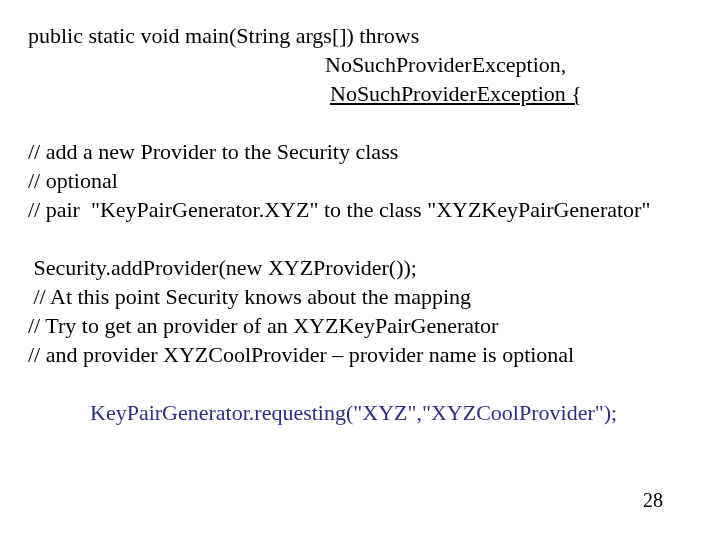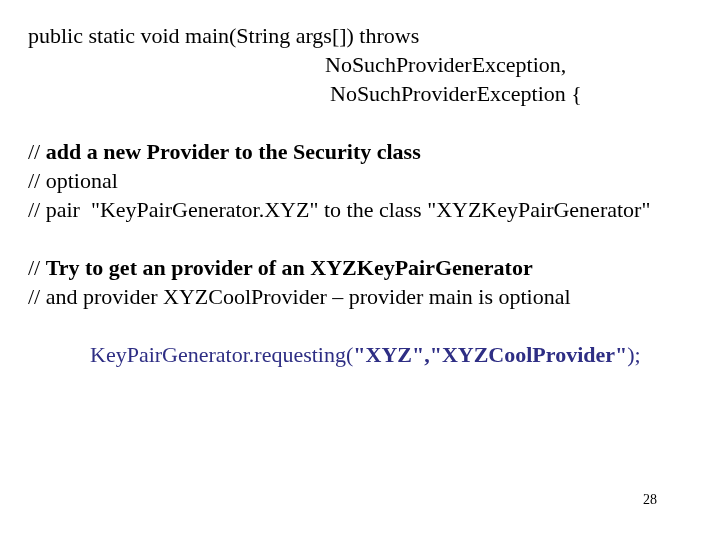--- a/index.html
+++ b/index.html
@@ -21,29 +21,29 @@
     overflow: hidden;
   }
   .line {
     white-space: pre;
     height: 29px;
   }
   .spacer {
     height: 29px;
   }
   .indent-exc1 { padding-left: 297px; }
-  .indent-exc2 { padding-left: 302px; }
+  .indent-exc2 { padding-left: 302px; text-decoration: underline; }
   .indent-getinstance { padding-left: 62px; }
-  .bold { font-weight: bold; }
+  .bold { font-weight: normal; }
   .blue { color: var(--code-blue, #2e2e84); }
   .page-number {
     position: absolute;
     left: 643px;
     top: 492px;
-    font-size: 14px;
+    font-size: 20px;
     line-height: 16px;
     color: #000000;
     white-space: nowrap;
   }
 </style>
 </head>
 <body>
 
 <div class="slide">
 
@@ -52,22 +52,24 @@
   <div class="line indent-exc2">NoSuchProviderException {</div>
 
   <div class="spacer"></div>
 
   <div class="line"><span>// </span><span class="bold">add a new Provider to the Security class</span></div>
   <div class="line">// optional</div>
   <div class="line">// pair  "KeyPairGenerator.XYZ" to the class "XYZKeyPairGenerator"</div>
 
   <div class="spacer"></div>
 
+  <div class="line"> Security.addProvider(new XYZProvider());</div>
+  <div class="line"> // At this point Security knows about the mapping</div>
   <div class="line"><span>// </span><span class="bold">Try to get an provider of an XYZKeyPairGenerator</span></div>
-  <div class="line">// and provider XYZCoolProvider – provider main is optional</div>
+  <div class="line">// and provider XYZCoolProvider – provider name is optional</div>
 
   <div class="spacer"></div>
 
   <div class="line blue indent-getinstance"><span>KeyPairGenerator.requesting(</span><span class="bold">"XYZ","XYZCoolProvider"</span><span>);</span></div>
 
   <div class="page-number">28</div>
 
 </div>
 
 </body></html>

